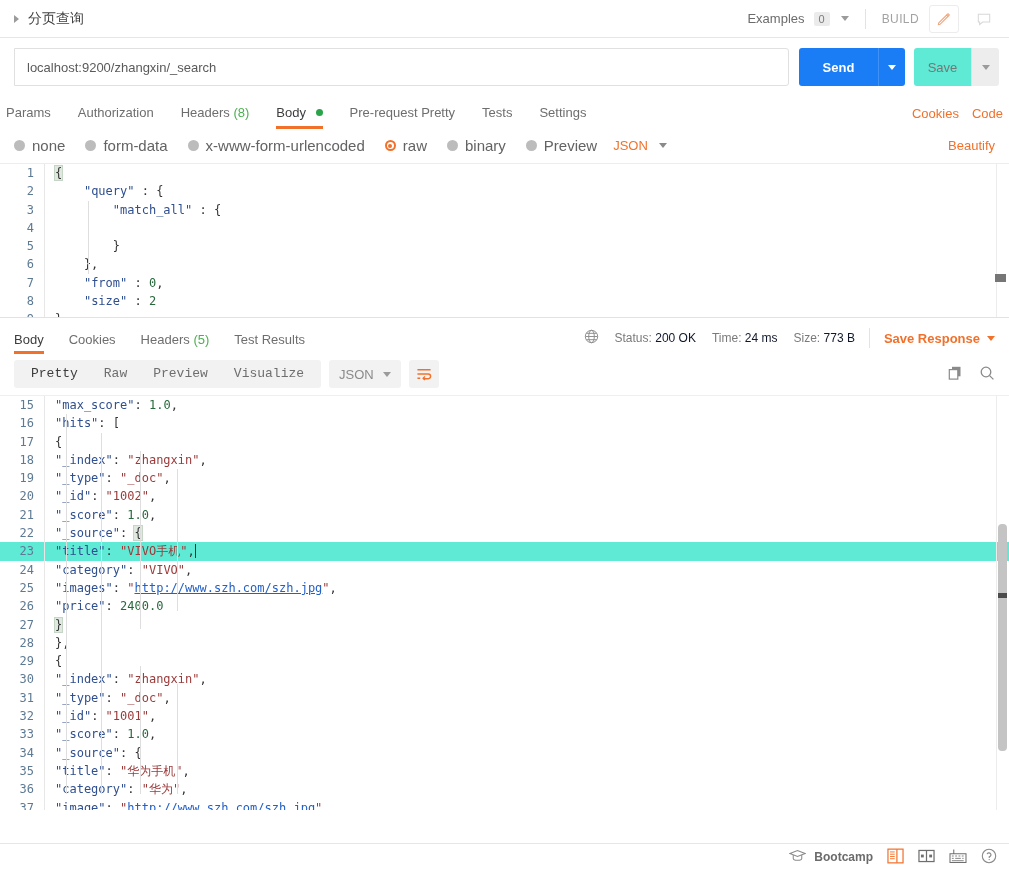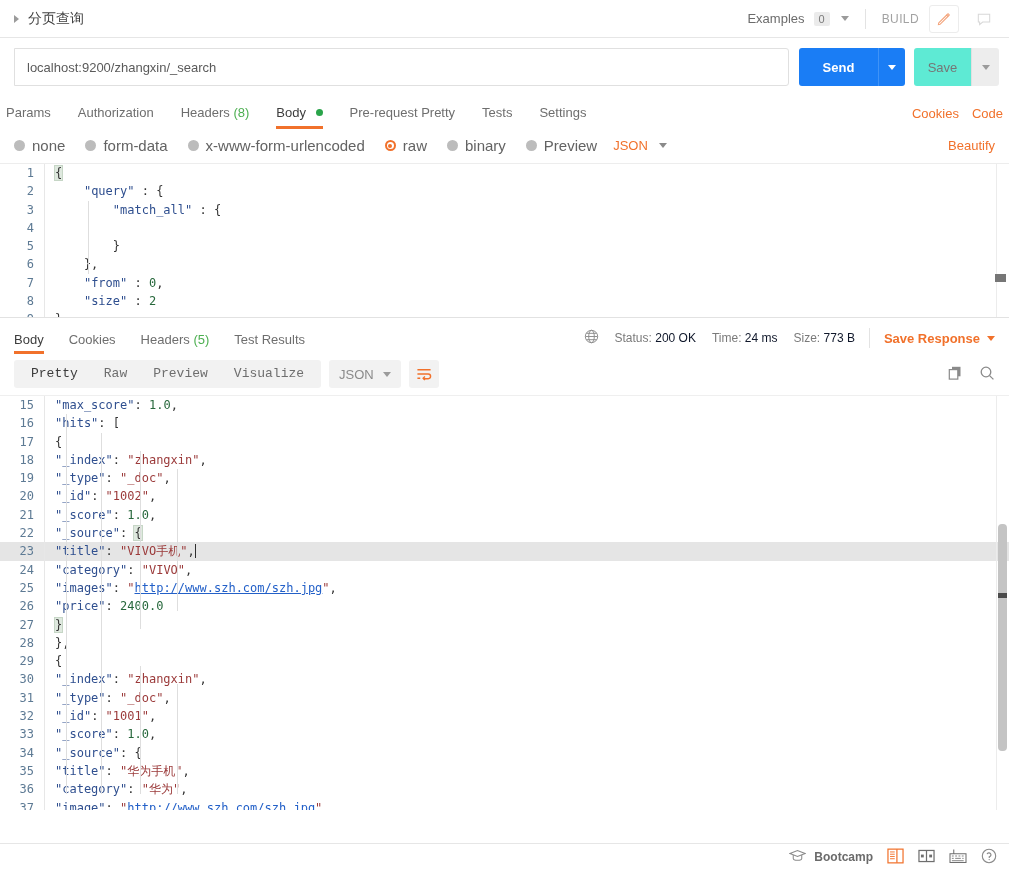--- a/index.html
+++ b/index.html
@@ -230,21 +230,21 @@
   }
   .gbar {
     width: 7px; min-width: 7px;
     border-left: 1px solid #e7e7e7;
   }
   .ctext { padding-left: 4px; color: #333; }
   .kb { color: #2f4f8f; }
   .sv { color: #9b3a3a; }
   .num { color: #27683c; }
   .url-str { color: #2360c8; text-decoration: underline; }
-  .hl-line { background: #e5e5e5; }
+  .hl-line { background: #5eead4; }
   .brk { background: #dfe9df; outline: 1px solid #c6d6c6; }
   .indent-g {
     position: absolute; top: 0; bottom: 0;
     width: 1px; background: #dedede;
   }
   .caretbar {
     display: inline-block;
     width: 1px; height: 14px;
     background: #2f2f2f;
     vertical-align: -3px;

